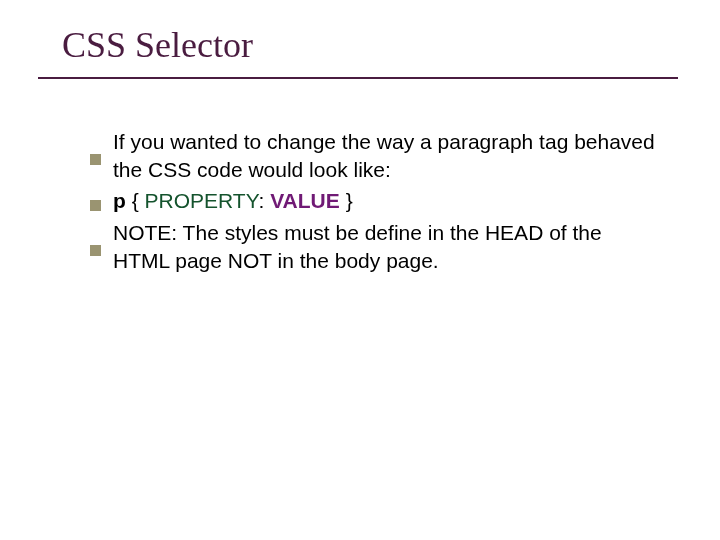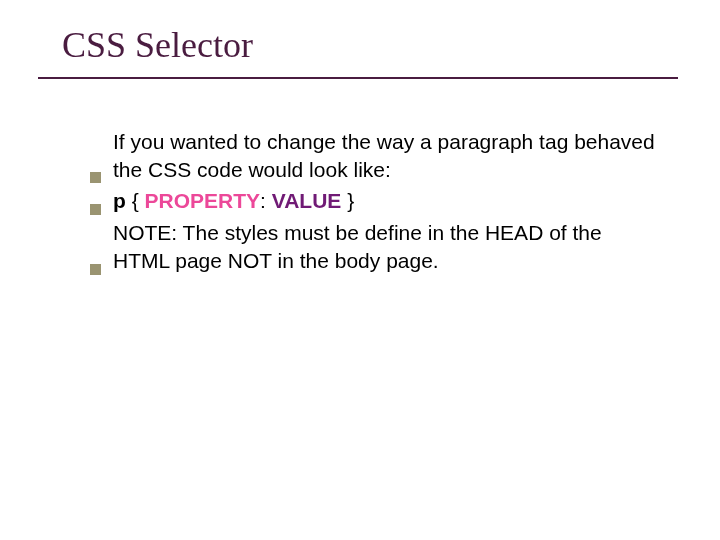--- a/index.html
+++ b/index.html
@@ -34,39 +34,39 @@
     border-top: 2px solid #4a1c40;
   }
   .content {
     position: absolute;
     left: 90px;
     top: 128px;
     width: 565px;
   }
   .bullet-row {
     display: flex;
-    align-items: flex-end;
+    align-items: center;
     margin-bottom: 4px;
     line-height: 1.32;
   }
   .bullet-icon {
     width: 11px;
     height: 11px;
     background: #9a9471;
     flex: 0 0 11px;
     margin-top: 8px;
     margin-right: 12px;
   }
   .bullet-text {
     font-size: 21px;
     color: #000000;
     font-family: Arial, Helvetica, sans-serif;
   }
   .b { font-weight: bold; }
-  .prop { color: #ec4899; font-weight: bold; }
+  .prop { color: #14532d; font-weight: normal; }
   .val { color: #701a75; font-weight: bold; }
 </style>
 </head>
 <body>
 
 <div class="slide">
 
   <div class="title">CSS Selector</div>
   <div class="title-rule"></div>
 

